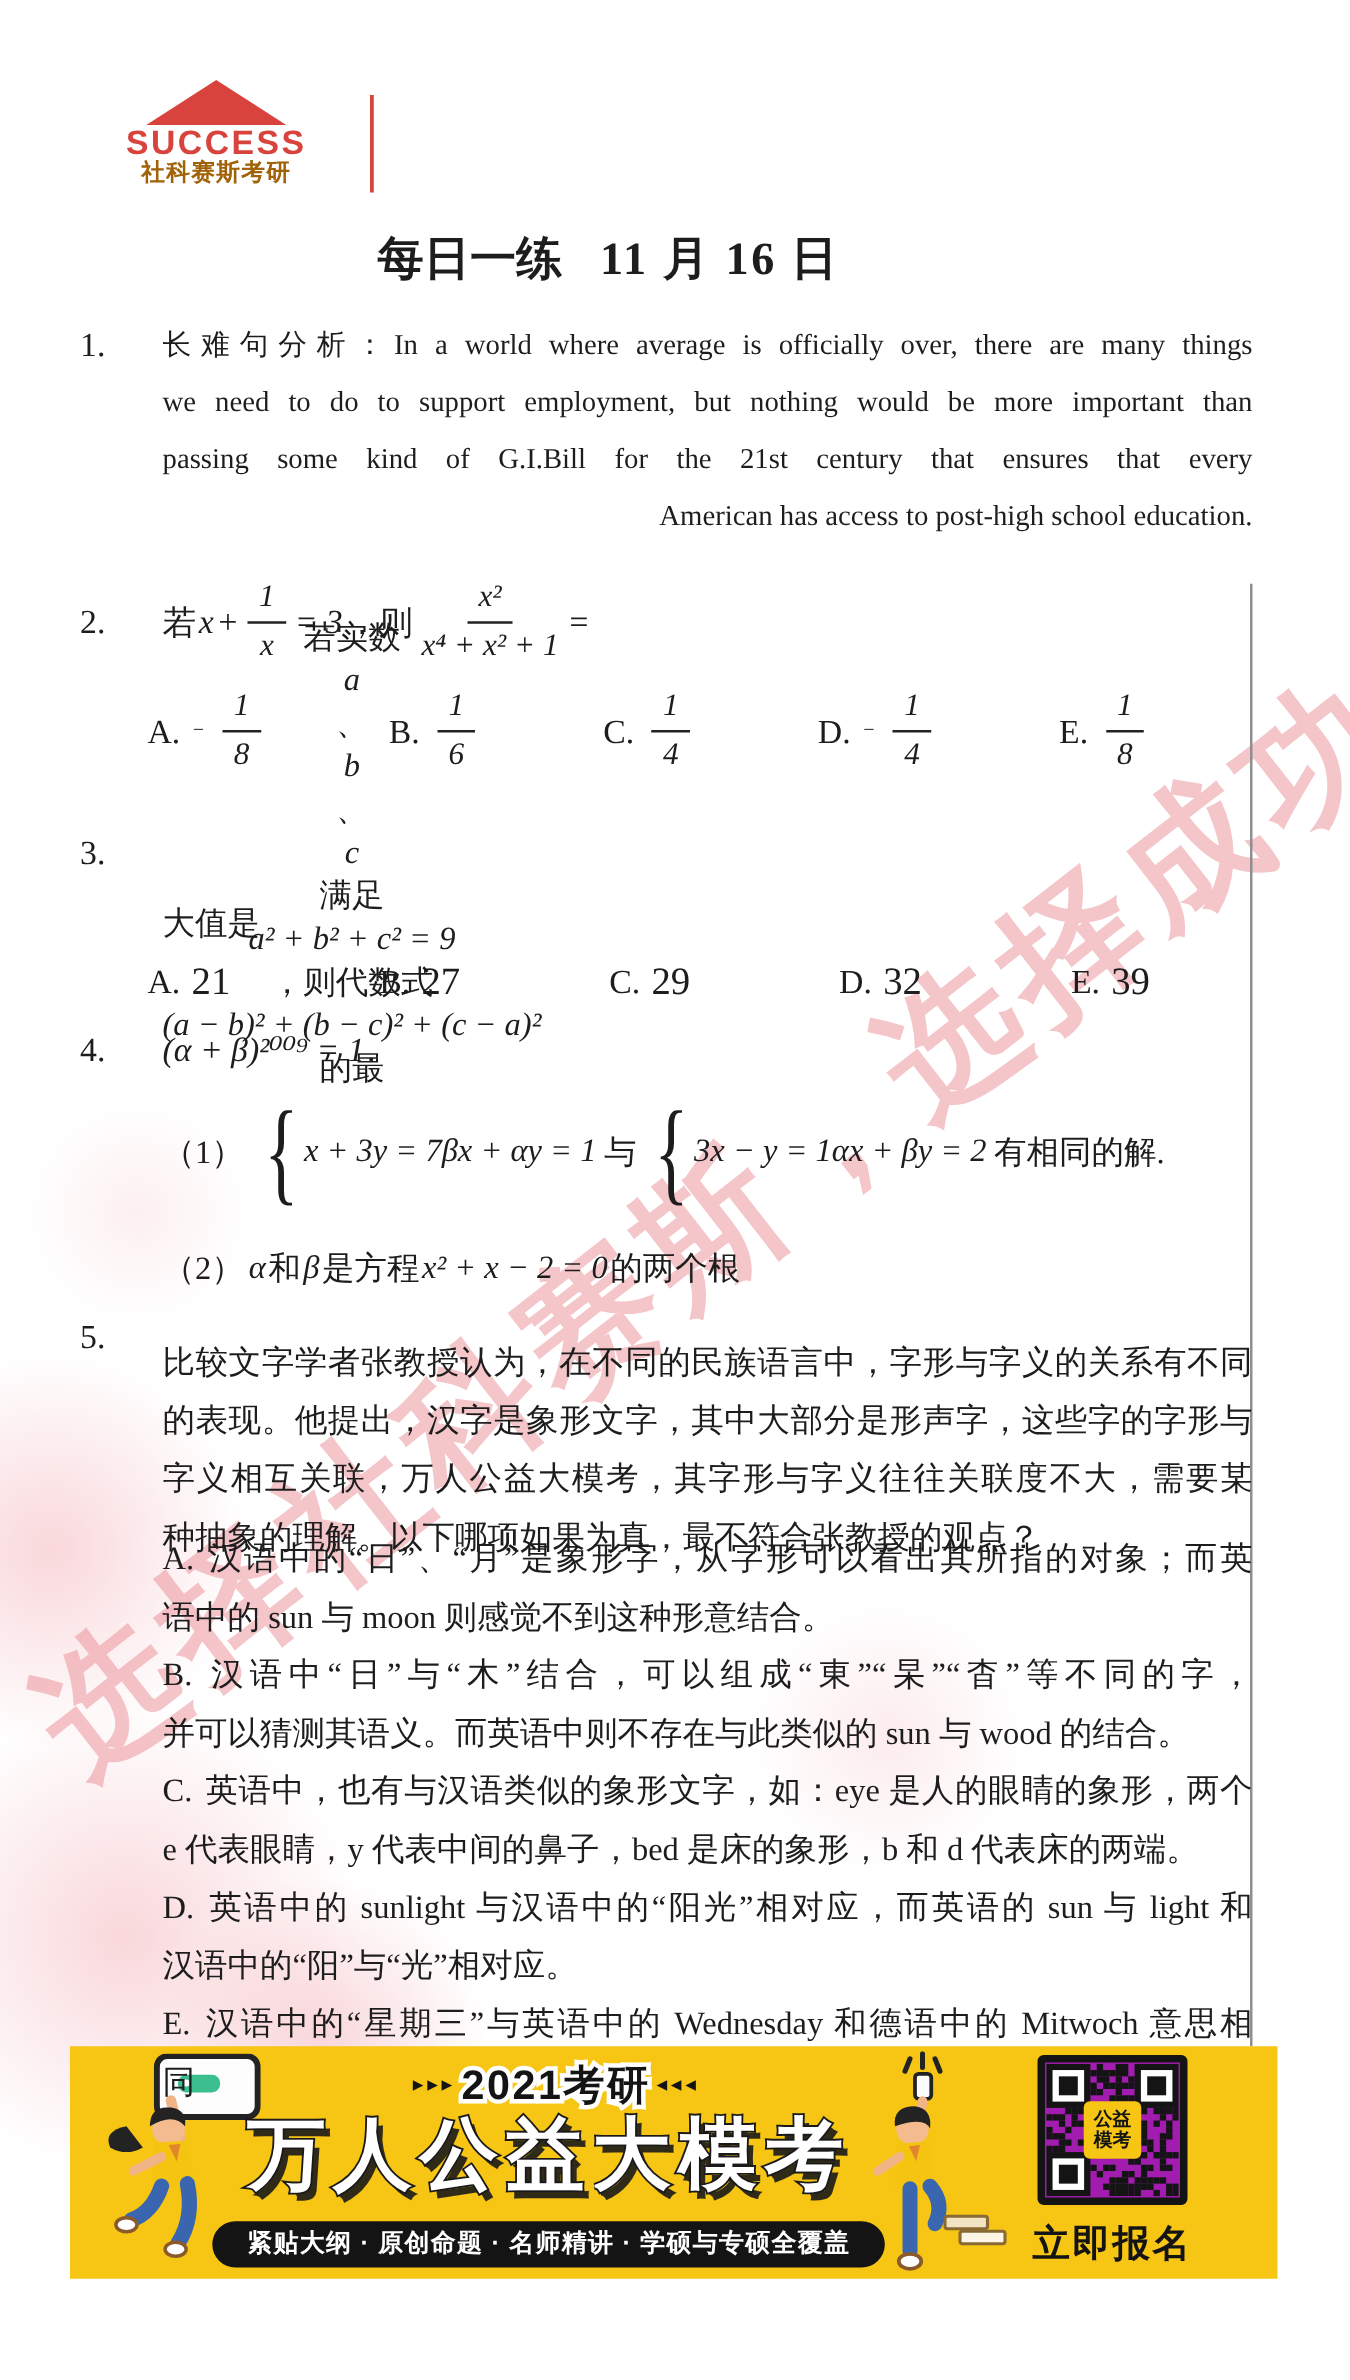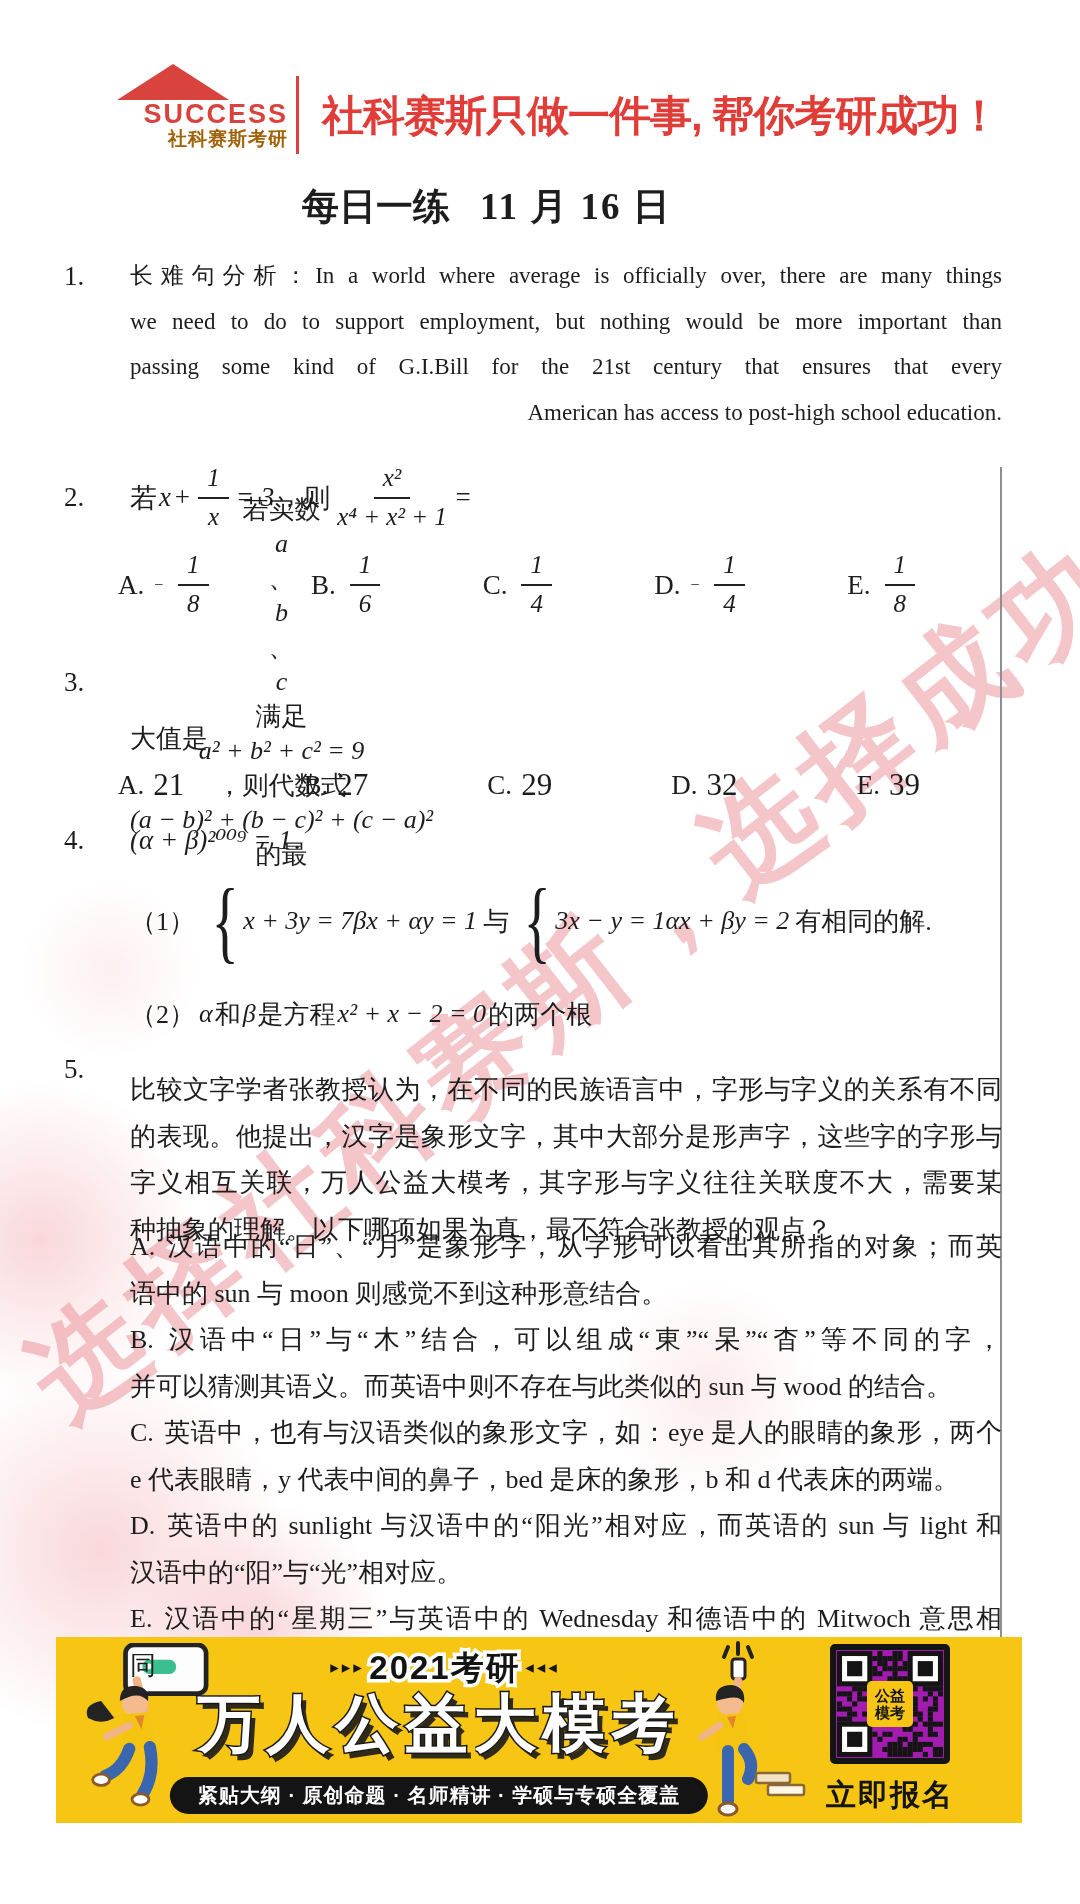--- a/index.html
+++ b/index.html
@@ -11,21 +11,21 @@
   .blob{position:absolute;border-radius:50%;pointer-events:none;
         background:radial-gradient(circle,rgba(242,168,175,.45) 0%,rgba(242,168,175,0) 70%);}
   
   .watermark{position:absolute;left:-90px;top:930px;width:1260px;text-align:center;
              transform:rotate(-38deg);white-space:nowrap;
              font-family:"Liberation Sans","DejaVu Sans",sans-serif;font-weight:700;
              font-size:112px;letter-spacing:10px;color:rgba(233,140,148,.50);z-index:0;}
   .edge-line{position:absolute;left:1000px;top:467px;width:2px;height:1170px;background:#8f8f8f;z-index:0;}
 
   
-  .logo{position:absolute;left:58px;top:64px;width:230px;text-align:right;}
+  .logo{position:absolute;left:58px;top:64px;width:230px;text-align:center;}
   .roof{width:0;height:0;margin:0 auto;border-left:56px solid transparent;border-right:56px solid transparent;
         border-bottom:36px solid #d8433d;}
   .logo-brand{color:#d8433d;font-weight:700;font-size:27px;letter-spacing:2px;line-height:28px;}
   .logo-sub{color:#a16207;font-weight:700;font-size:19px;letter-spacing:1px;line-height:22px;}
   .hdr-divider{position:absolute;left:296px;top:76px;width:3px;height:78px;background:#d8433d;}
   .slogan{position:absolute;left:322px;top:88px;font-weight:900;font-size:42px;letter-spacing:-1px;
           color:#e03d38;white-space:nowrap;}
 
   .title-practice{position:absolute;left:302px;top:182px;font-size:37px;font-weight:700;}
   .title-date{position:absolute;left:480px;top:182px;font-size:37px;font-weight:700;letter-spacing:2px;}
@@ -93,21 +93,20 @@
 
   <div class="watermark">选择社科赛斯，选择成功</div>
   <div class="edge-line"></div>
 
   <div class="logo sans">
     <div class="roof"></div>
     <div class="logo-brand">SUCCESS</div>
     <div class="logo-sub">社科赛斯考研</div>
   </div>
   <div class="hdr-divider"></div>
-  <div class="slogan sans">社科赛斯只做一件事, 帮你考研成功！</div>
 
   <div class="title-practice">每日一练</div>
   <div class="title-date">11 月 16 日</div>
 
   <span class="qno" style="top:253px;">1.</span>
   <div class="plines q1" style="top:253px;">
       <div class="pline just">长难句分析：In a world where average is officially over, there are many things</div>
       <div class="pline just">we need to do to support employment, but nothing would be more important than</div>
       <div class="pline just">passing some kind of G.I.Bill for the 21st century that ensures that every</div>
       <div class="pline">American has access to post-high school education.</div>

